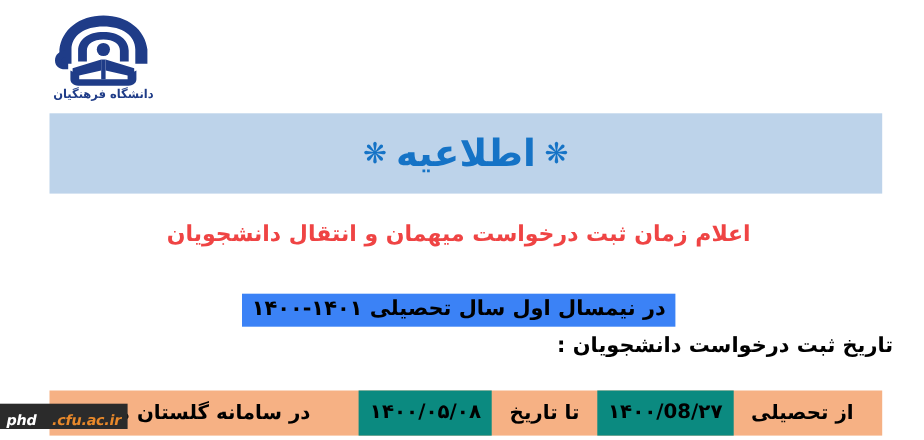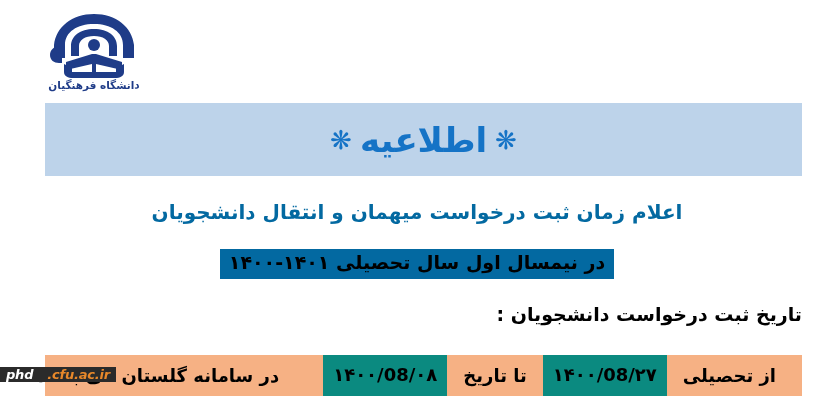--- a/index.html
+++ b/index.html
@@ -82,49 +82,50 @@
 
   
   .headline-red {
     position: absolute;
     right: 38px;
     top: 200px;
     width: 770px;
     text-align: center;
     font-size: 20px;
     font-weight: bold;
-    color: #0369a1;
+    color: #ef4444;
     direction: rtl;
     white-space: nowrap;
   }
 
   
   .subtitle-row {
     position: absolute;
     right: 38px;
     top: 249px;
     width: 770px;
     text-align: center;
     direction: rtl;
   }
   .subtitle-hl {
     display: inline-block;
-    background: #0369a1;
+    background: #3b82f6;
     color: #000000;
     font-size: 19px;
     font-weight: bold;
     padding: 3px 9px 5px 9px;
     white-space: nowrap;
     line-height: 1.15;
+    margin-top: 18px;
   }
 
   
   .date-label-row {
     position: absolute;
-    right: 38px;
+    right: 28px;
     top: 303px;
     width: 770px;
     direction: rtl;
   }
   .date-label {
     font-size: 19px;
     font-weight: bold;
     color: #000000;
     white-space: nowrap;
   }
@@ -171,24 +172,24 @@
     white-space: nowrap;
     padding-right: 44px;
     line-height: 1;
   }
 
   
   .watermark {
     position: absolute;
     left: 0px;
     top: 367px;
-    height: 15px;
+    height: 23px;
     background: #2b2b2b;
     display: flex;
-    align-items: center;
+    align-items: flex-end;
     padding: 0 6px;
     direction: ltr;
     font-style: italic;
     font-weight: bold;
     font-size: 13px;
     letter-spacing: -0.2px;
   }
   .wm-a { color: #ffffff; }
   .wm-b { color: #e8882a; margin-left: 14px; }
 </style>
@@ -238,21 +239,21 @@
   </div>
 
   <div class="date-label-row">
     <span class="date-label">تاریخ ثبت درخواست دانشجویان :</span>
   </div>
 
   <div class="orange-band">
     <span class="band-text">از تحصیلی</span>
     <span class="band-chip">۱۴۰۰/08/۲۷</span>
     <span class="band-text">تا تاریخ</span>
-    <span class="band-chip">۱۴۰۰/08/۰۸</span>
+    <span class="band-chip">۱۴۰۰/۰۵/۰۸</span>
     <span class="band-tail">در سامانه گلستان می باشد .</span>
   </div>
 
   <div class="watermark">
     <span class="wm-a">phd</span>
     <span class="wm-b">.cfu.ac.ir</span>
   </div>
 
 </div>
 

